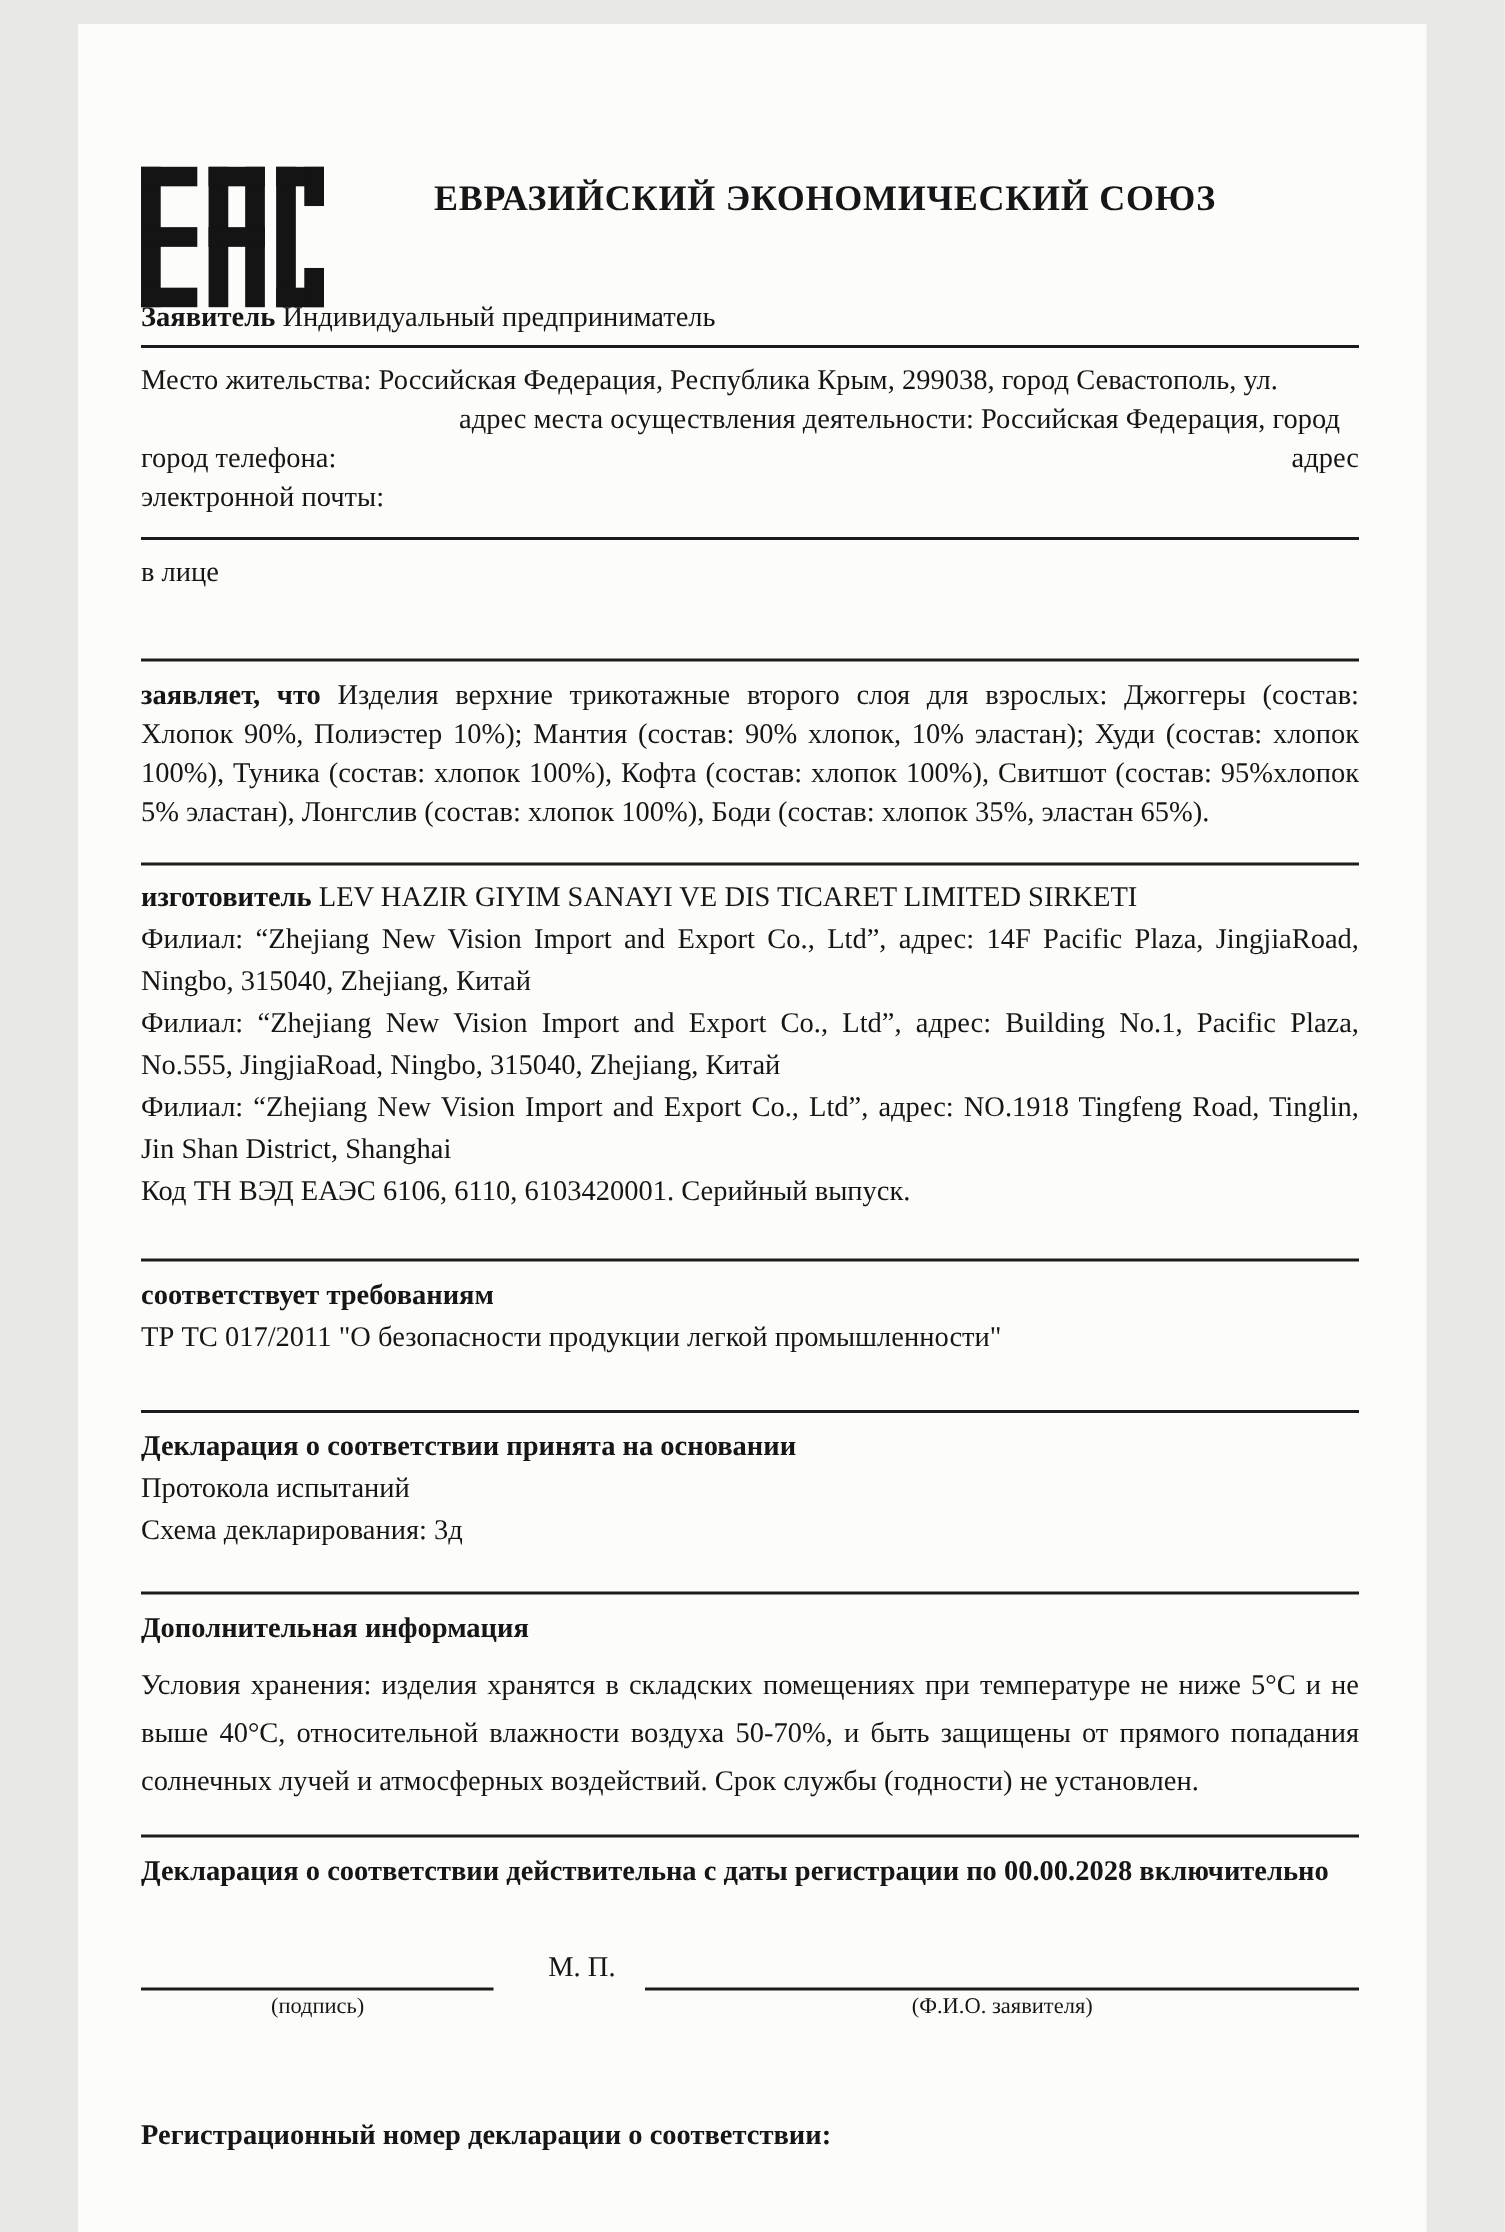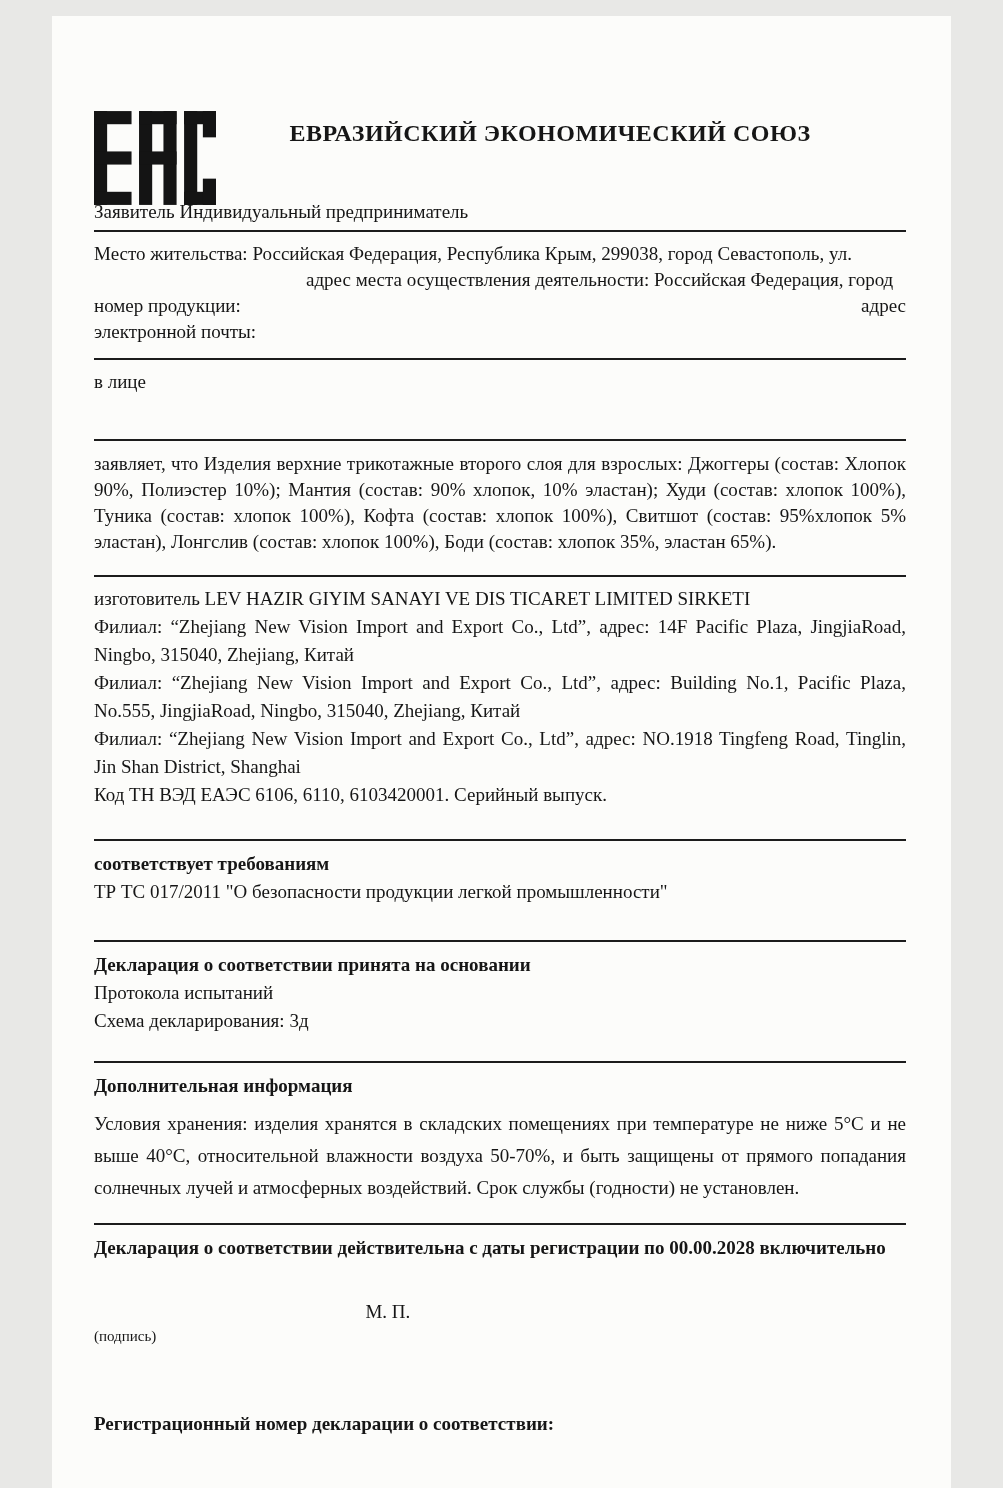--- a/index.html
+++ b/index.html
@@ -13,21 +13,21 @@
     font-family:"Liberation Serif","DejaVu Serif",serif;
     color:#161616;
     font-size:19px;
     line-height:26px;
   }
   .header{display:flex;align-items:flex-start;}
   .eac{flex:0 0 auto;}
   .titles{flex:1 1 auto;text-align:center;padding-top:6px;padding-right:22px;}
   .title-line{font-weight:bold;font-size:24px;line-height:32px;letter-spacing:.5px;}
   .rule{height:2px;background:#1c1c1c;border:0;margin:0;}
-  .bold{font-weight:normal;}
+  .bold{font-weight:bold;}
   .row-applicant{margin-top:-6px;}
   .rule-1{margin-top:5px;}
   .addr{margin-top:9px;}
   .addr-line2{padding-left:212px;}
   .flexline{display:flex;justify-content:space-between;}
   .rule-2{margin-top:13px;}
   .in-person{margin-top:9px;font-weight:normal;}
   .rule-3{margin-top:44px;}
   .para{margin:10px 0 0 0;text-align:justify;}
   .rule-4{margin-top:20px;}
@@ -35,21 +35,21 @@
   .manu p{margin:0;text-align:justify;}
   .rule-5{margin-top:30px;}
   .sec{margin-top:9px;line-height:28px;}
   .sec-head{font-weight:bold;}
   .rule-6{margin-top:34px;}
   .rule-7{margin-top:26px;}
   .add-para{margin-top:8px;line-height:32px;text-align:justify;}
   .rule-8{margin-top:18px;}
   .validity{margin-top:10px;font-weight:bold;}
   .sig-row{display:flex;align-items:flex-end;margin-top:38px;}
-  .sig-block{display:flex;flex-direction:row;}
+  .sig-block{display:flex;flex-direction:column;}
   .sig-left{width:29%;margin-right:36px;}
   .sig-right{flex:1 1 auto;margin-left:20px;}
   .sig-line{border-bottom:2px solid #1c1c1c;height:22px;}
   .sig-caption{text-align:center;font-size:15px;line-height:22px;}
   .stamp{flex:0 0 auto;margin-bottom:24px;}
   .reg{margin-top:62px;font-weight:bold;}
 </style>
 </head>
 <body>
 
@@ -84,21 +84,21 @@
   <div class="row-applicant">
     <span class="bold">Заявитель</span>
     <span>Индивидуальный предприниматель</span>
   </div>
   <div class="rule rule-1"></div>
 
   <div class="addr">
     <div>Место жительства: Российская Федерация, Республика Крым, 299038, город Севастополь, ул.</div>
     <div class="addr-line2">адрес места осуществления деятельности: Российская Федерация, город</div>
     <div class="flexline">
-      <span>номер продукции:</span>
+      <span>город телефона:</span>
       <span>адрес</span>
     </div>
     <div>электронной почты:</div>
   </div>
   <div class="rule rule-2"></div>
 
   <div class="in-person">в лице</div>
   <div class="rule rule-3"></div>
 
   <p class="para">
@@ -141,18 +141,19 @@
   <div class="validity">Декларация о соответствии действительна с даты регистрации по 00.00.2028 включительно</div>
 
   <div class="sig-row">
     <div class="sig-block sig-left">
       <div class="sig-line"></div>
       <div class="sig-caption">(подпись)</div>
     </div>
     <div class="stamp">М. П.</div>
     <div class="sig-block sig-right">
       <div class="sig-line"></div>
+      <div class="sig-caption">(Ф.И.О. заявителя)</div>
     </div>
   </div>
 
   <div class="reg">Регистрационный номер декларации о соответствии:</div>
 
 </div>
 
 </body></html>

